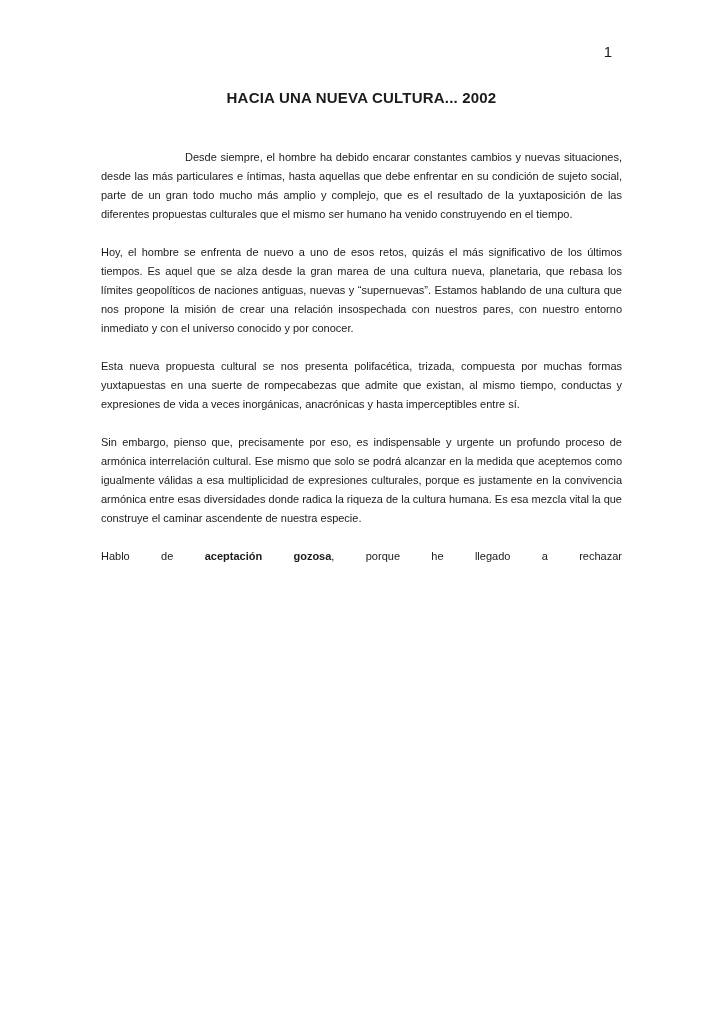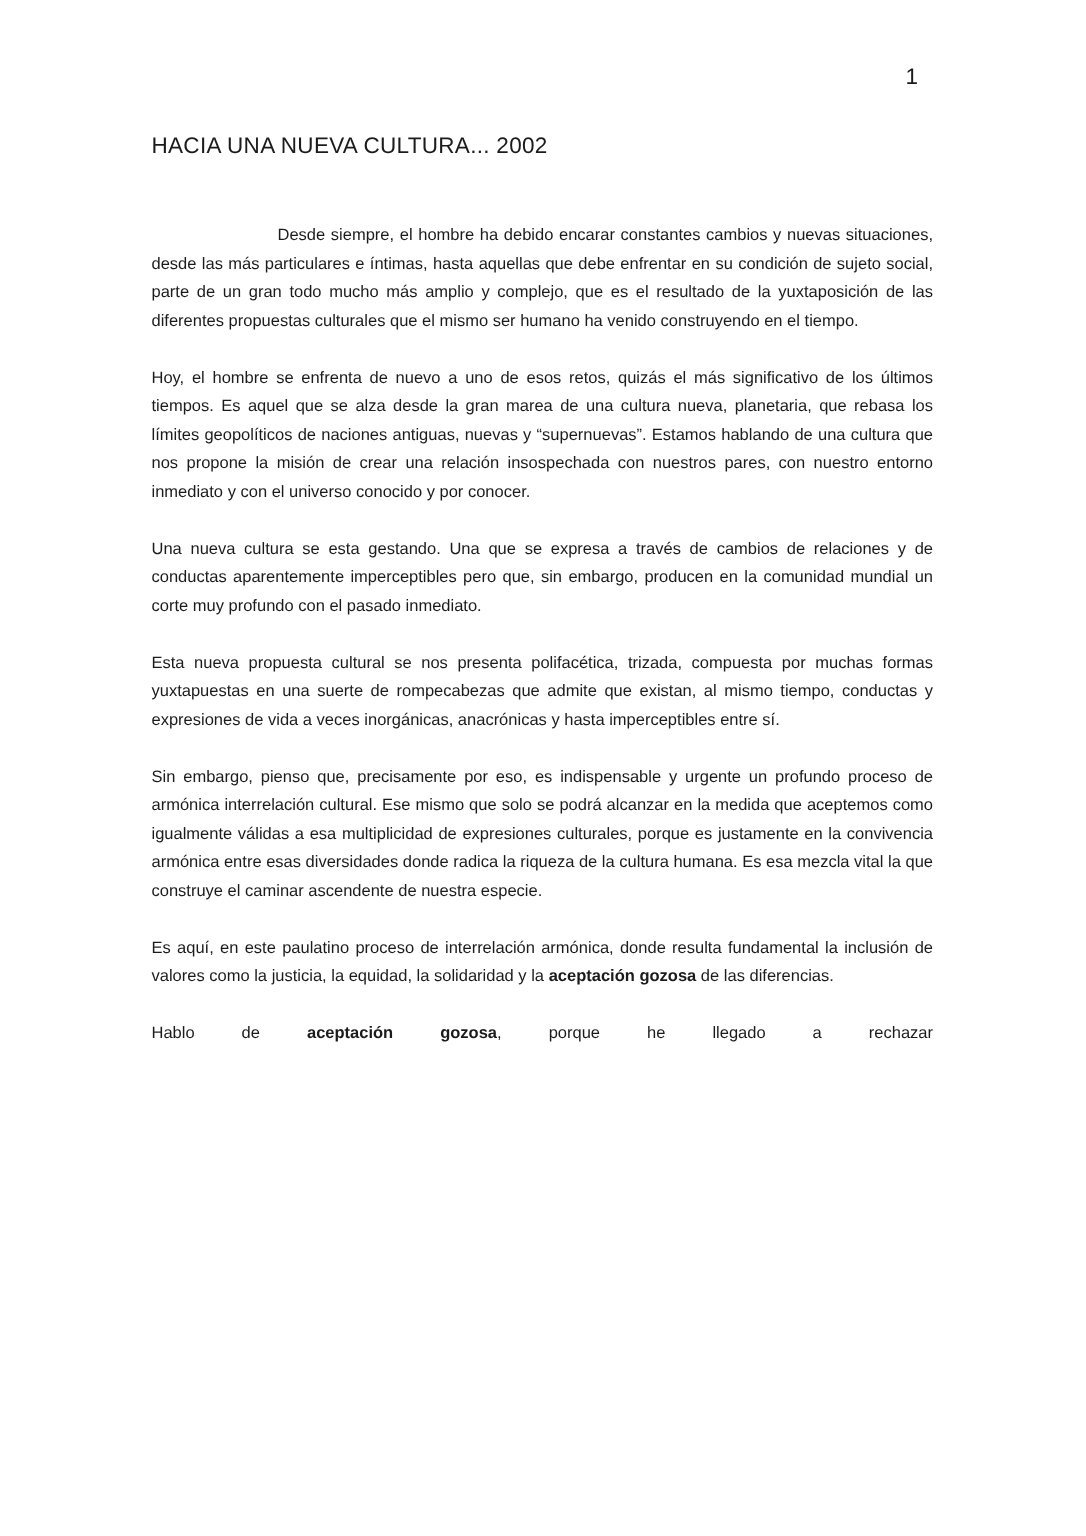--- a/index.html
+++ b/index.html
@@ -24,24 +24,25 @@
     line-height: 19px;
   }
   .content {
     position: absolute;
     left: 101px;
     top: 88px;
     width: 521px;
   }
   .title {
     font-size: 15px;
-    font-weight: normal;
+    font-weight: bold;
     margin: 0 0 41px 0;
     line-height: 19px;
     letter-spacing: 0.2px;
+    text-align: center;
   }
   .para {
     font-size: 11px;
     line-height: 19px;
     text-align: justify;
     margin: 0 0 19px 0;
   }
   .para.indent {
     text-indent: 84px;
   }
@@ -55,20 +56,18 @@
 </head>
 <body>
 
 <div class="page">
   <div class="page-number">1</div>
   <div class="content">
     <h1 class="title">HACIA UNA NUEVA CULTURA... 2002</h1>
     <div id="paragraphs">
         <p class="para indent"><span>Desde siempre, el hombre ha debido encarar constantes cambios y nuevas situaciones, desde las más particulares e íntimas, hasta aquellas que debe enfrentar en su condición de sujeto social, parte de un gran todo mucho más amplio y complejo, que es el resultado de la yuxtaposición de las diferentes propuestas culturales que el mismo ser humano ha venido construyendo en el tiempo.</span></p>
         <p class="para"><span>Hoy, el hombre se enfrenta de nuevo a uno de esos retos, quizás el más significativo de los últimos tiempos. Es aquel que se alza desde la gran marea de una cultura nueva, planetaria, que rebasa los límites geopolíticos de naciones antiguas, nuevas y “supernuevas”. Estamos hablando de una cultura que nos propone la misión de crear una relación insospechada con nuestros pares, con  nuestro entorno inmediato y con el universo conocido y por conocer.</span></p>
-        <p class="para"><span>Una nueva cultura se esta gestando. Una que se expresa a través de cambios de relaciones y de conductas aparentemente imperceptibles pero que, sin embargo, producen en la comunidad mundial un corte muy profundo con el pasado inmediato.</span></p>
         <p class="para"><span>Esta nueva propuesta cultural se nos presenta polifacética, trizada, compuesta por muchas formas yuxtapuestas en una suerte de rompecabezas que admite que existan, al mismo tiempo, conductas y expresiones de vida a veces inorgánicas, anacrónicas y hasta imperceptibles entre sí.</span></p>
         <p class="para"><span>Sin embargo, pienso que, precisamente por eso, es indispensable y urgente un profundo proceso de armónica interrelación cultural. Ese mismo que solo se podrá alcanzar en la medida que aceptemos como igualmente válidas a esa multiplicidad de expresiones culturales, porque es justamente en la convivencia armónica entre esas diversidades donde radica la riqueza de la cultura humana. Es esa mezcla vital la que construye el caminar ascendente de nuestra especie.</span></p>
-        <p class="para"><span>Es aquí, en este paulatino proceso de interrelación armónica, donde resulta fundamental la inclusión de valores como  la justicia, la equidad, la solidaridad y la </span><strong>aceptación gozosa</strong><span> de las diferencias.</span></p>
         <p class="para justify-last"><span>Hablo de </span><strong>aceptación gozosa</strong><span>, porque he llegado a rechazar</span></p>
       </div>
   </div>
 </div>
 
 </body></html>

